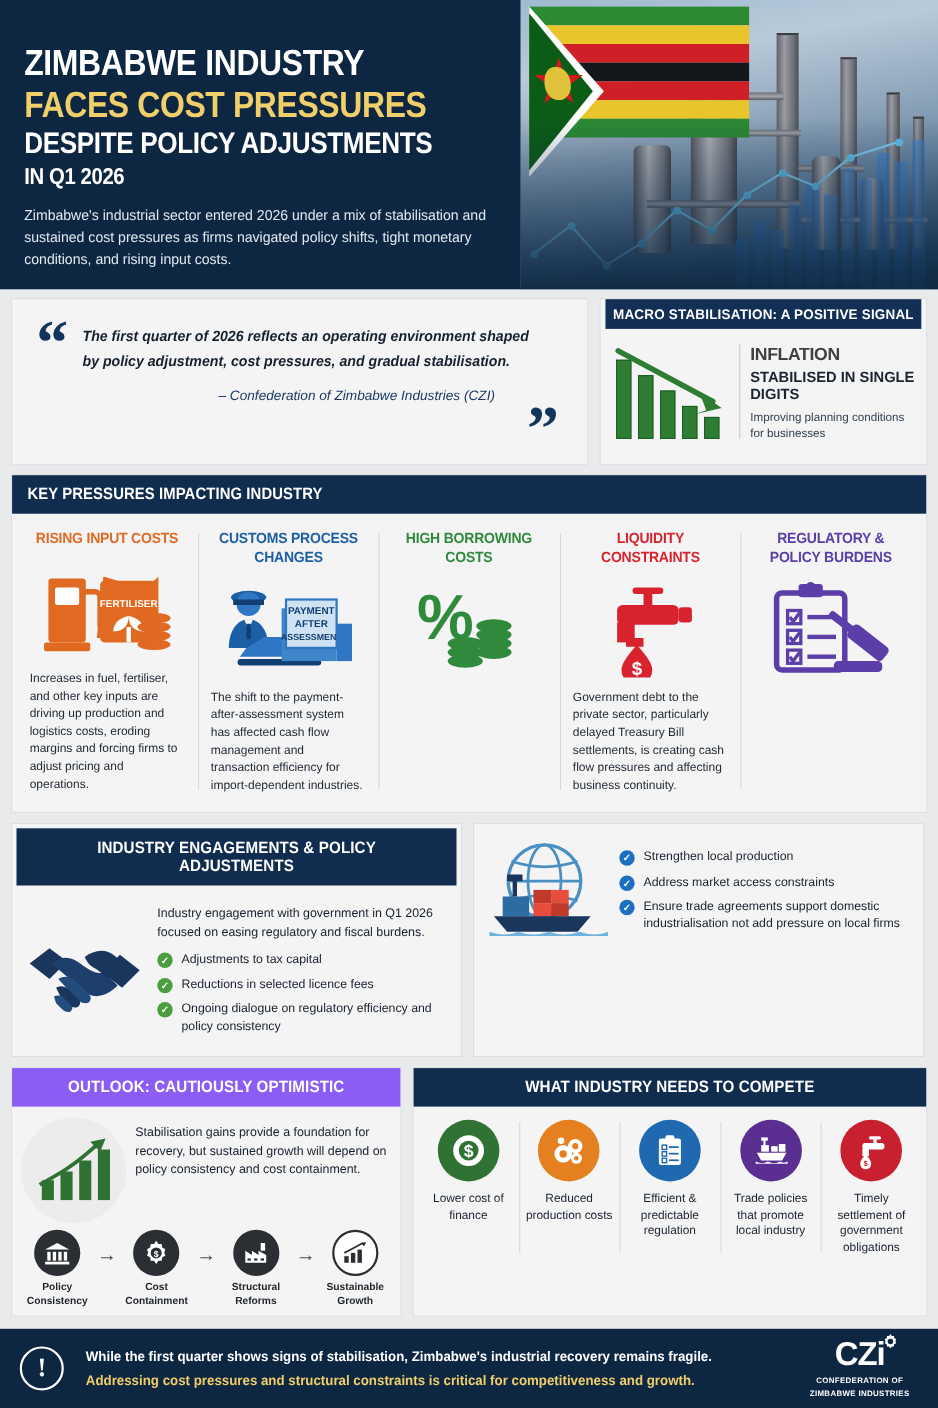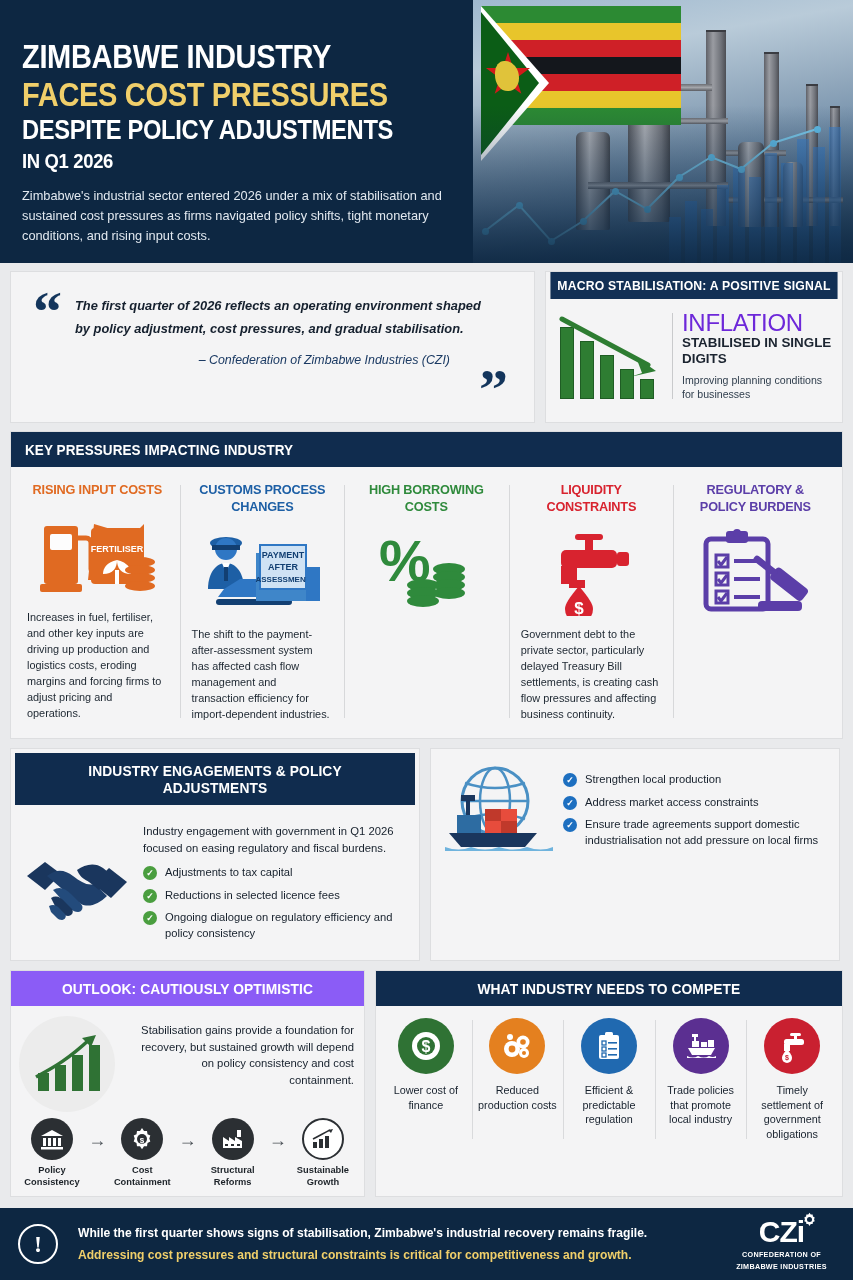--- a/index.html
+++ b/index.html
@@ -93,21 +93,21 @@
   .macro-head {
     background:#123055; color:#fff; text-align:center;
     font-size:12.6px; font-weight:700; letter-spacing:.2px; padding:7px 0 6px;
     transform: scaleX(.97);
   }
   .macro-body { display:flex; padding:10px 8px 0 10px; }
   .macro-chart { width:110px; height:100px; position:relative; }
   .mbar { position:absolute; bottom:10px; width:14px; background:#2e7d32; border:1px solid #1f5d24;}
   .macro-divider { width:1px; background:#c9cacc; margin:4px 9px 10px 6px; }
   .macro-txt { flex:1; padding-top:4px; }
-  .m-inf { color:#6d28d9; font-weight:400; font-size:24px; line-height:20px; letter-spacing:-.3px;}
+  .m-inf { color:#404040; font-weight:700; font-size:16px; line-height:20px; letter-spacing:-.3px;}
   .m-sub { color:#1b2430; font-weight:700; font-size:13.4px; line-height:16px; margin-top:2px; }
   .m-note { color:#32404f; font-size:10.6px; line-height:13.5px; margin-top:7px; }
 
   
   .sec-bar {
     background:#102c4e; color:#fff; font-weight:700;
     padding:9px 14px; font-size:15px; letter-spacing:.1px;
     transform: scaleX(1);
   }
   .sec-bar span { display:inline-block; transform: scaleX(.9); transform-origin:left center; }
@@ -143,21 +143,21 @@
     display:flex; align-items:center; justify-content:center;
     color:#fff; font-size:9px; font-weight:700;
   }
   .bdot.green { background:#4a9e3f; }
   .bdot.blue { background:#1d6fc0; }
   .btext { font-size:11.2px; line-height:15.5px; color:#16202c; }
 
   
   .row3 { display:flex; gap:10px; padding:9px 10px 0 10px; }
   .outlook { width:355px; background:#f4f4f5; border:1px solid #dddee0; }
-  .obody { display:flex; padding:10px 10px 4px 8px; gap:21px;text-align:right; }
+  .obody { display:flex; padding:10px 10px 4px 8px; gap:8px; }
   .ocircle {
     width:96px; height:96px; border-radius:50%; background:#ececec; flex:none;
     display:flex; align-items:center; justify-content:center;
   }
   .otext { font-size:11.3px; line-height:16.5px; color:#16202c; padding-top:6px;}
   .oflow { display:flex; align-items:flex-start; justify-content:space-between; padding:2px 10px 8px; }
   .ostep { width:62px; text-align:center; }
   .ostep .cir {
     width:42px; height:42px; border-radius:50%; background:#2b2f33; margin:0 auto 4px;
     display:flex; align-items:center; justify-content:center; color:#fff;

